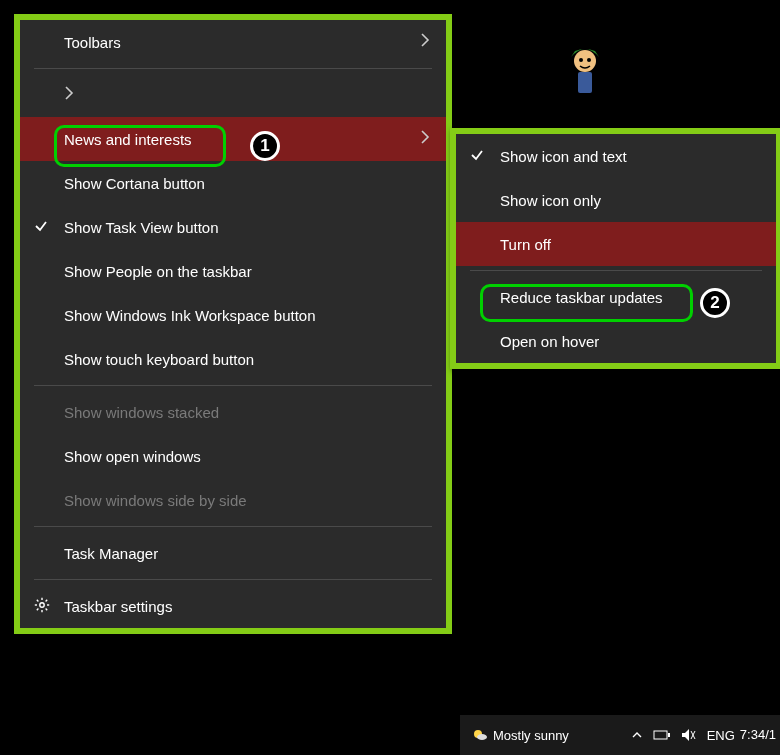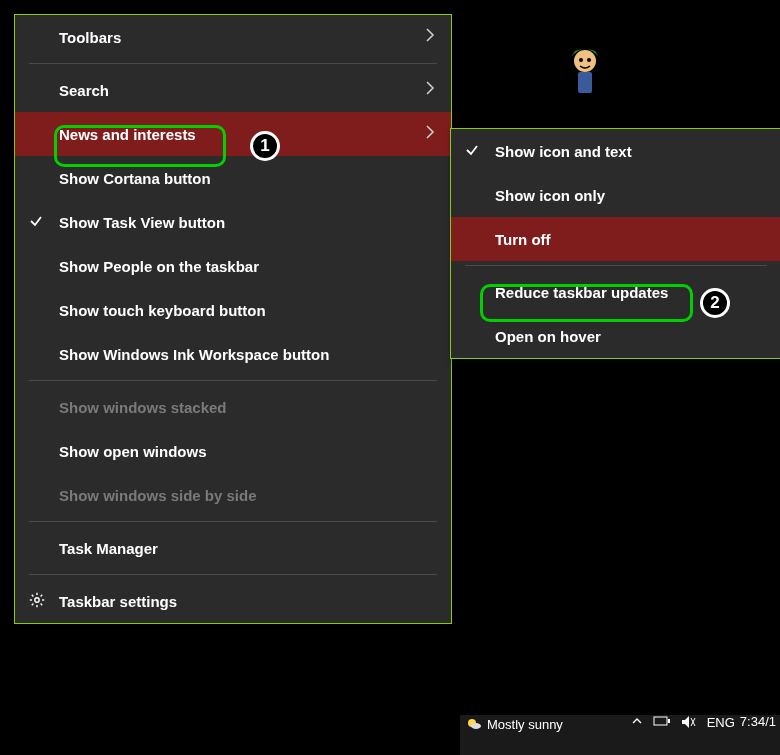--- a/index.html
+++ b/index.html
@@ -9,23 +9,22 @@
       background: #000;
       font-family: "Segoe UI", Arial, sans-serif;
       font-size: 15px;
       color: #fff;
       overflow: hidden;
       position: relative;
     }
     .context-menu {
       position: absolute;
       background: #2b2b2b;
-      border: 1px solid #84cc16;
+      border: 6px solid #84cc16;
       box-shadow: 2px 2px 6px rgba(0,0,0,0.6);
-      font-weight: bold;
     }
     .main-menu {
       left: 14px;
       top: 14px;
       width: 438px;
     }
     .sub-menu {
       left: 450px;
       top: 128px;
       width: 332px;
@@ -97,23 +96,24 @@
       height: 48px;
     }
     .taskbar {
       position: absolute;
       left: 460px;
       right: 0;
       bottom: 0;
       height: 40px;
       background: #1a1a1a;
       display: flex;
-      align-items: flex-start;
+      align-items: center;
       color: #fff;
       font-size: 13px;
+      padding-left: 6px;
     }
     .taskbar .spacer { flex: 1; }
     .taskbar .t-item { margin: 0 5px; display: flex; align-items: center; }
     .taskbar .time { text-align: right; line-height: 1.1; margin: 0 4px 0 0; }
     .tray-icon { display: inline-flex; }
   </style>
 </head>
 <body>
 
 <div class="avatar">
@@ -131,21 +131,20 @@
   <div class="menu-item">
     <span class="label">Toolbars</span>
     <span class="chevron">
       <svg width="10" height="16" viewBox="0 0 10 16">
           <path d="M2 2 L8 8 L2 14" stroke="#ccc" stroke-width="1.6" fill="none"></path>
         </svg>
     </span>
   </div>
   <div class="separator"></div>
   <div class="menu-item">
-    <span class="label">Search</span>
     <span class="chevron">
       <svg width="10" height="16" viewBox="0 0 10 16">
           <path d="M2 2 L8 8 L2 14" stroke="#ccc" stroke-width="1.6" fill="none"></path>
         </svg>
     </span>
   </div>
   <div class="menu-item hover">
     <span class="label">News and interests</span>
     <span class="chevron">
       <svg width="10" height="16" viewBox="0 0 10 16">
@@ -161,24 +160,24 @@
       <svg width="14" height="14" viewBox="0 0 14 14">
           <path d="M2 7 L6 11 L12 3" stroke="#fff" stroke-width="1.8" fill="none"></path>
         </svg>
     </span>
     <span class="label">Show Task View button</span>
   </div>
   <div class="menu-item">
     <span class="label">Show People on the taskbar</span>
   </div>
   <div class="menu-item">
+    <span class="label">Show Windows Ink Workspace button</span>
+  </div>
+  <div class="menu-item">
     <span class="label">Show touch keyboard button</span>
-  </div>
-  <div class="menu-item">
-    <span class="label">Show Windows Ink Workspace button</span>
   </div>
   <div class="separator"></div>
   <div class="menu-item disabled">
     <span class="label">Show windows stacked</span>
   </div>
   <div class="menu-item">
     <span class="label">Show open windows</span>
   </div>
   <div class="menu-item disabled">
     <span class="label">Show windows side by side</span>

